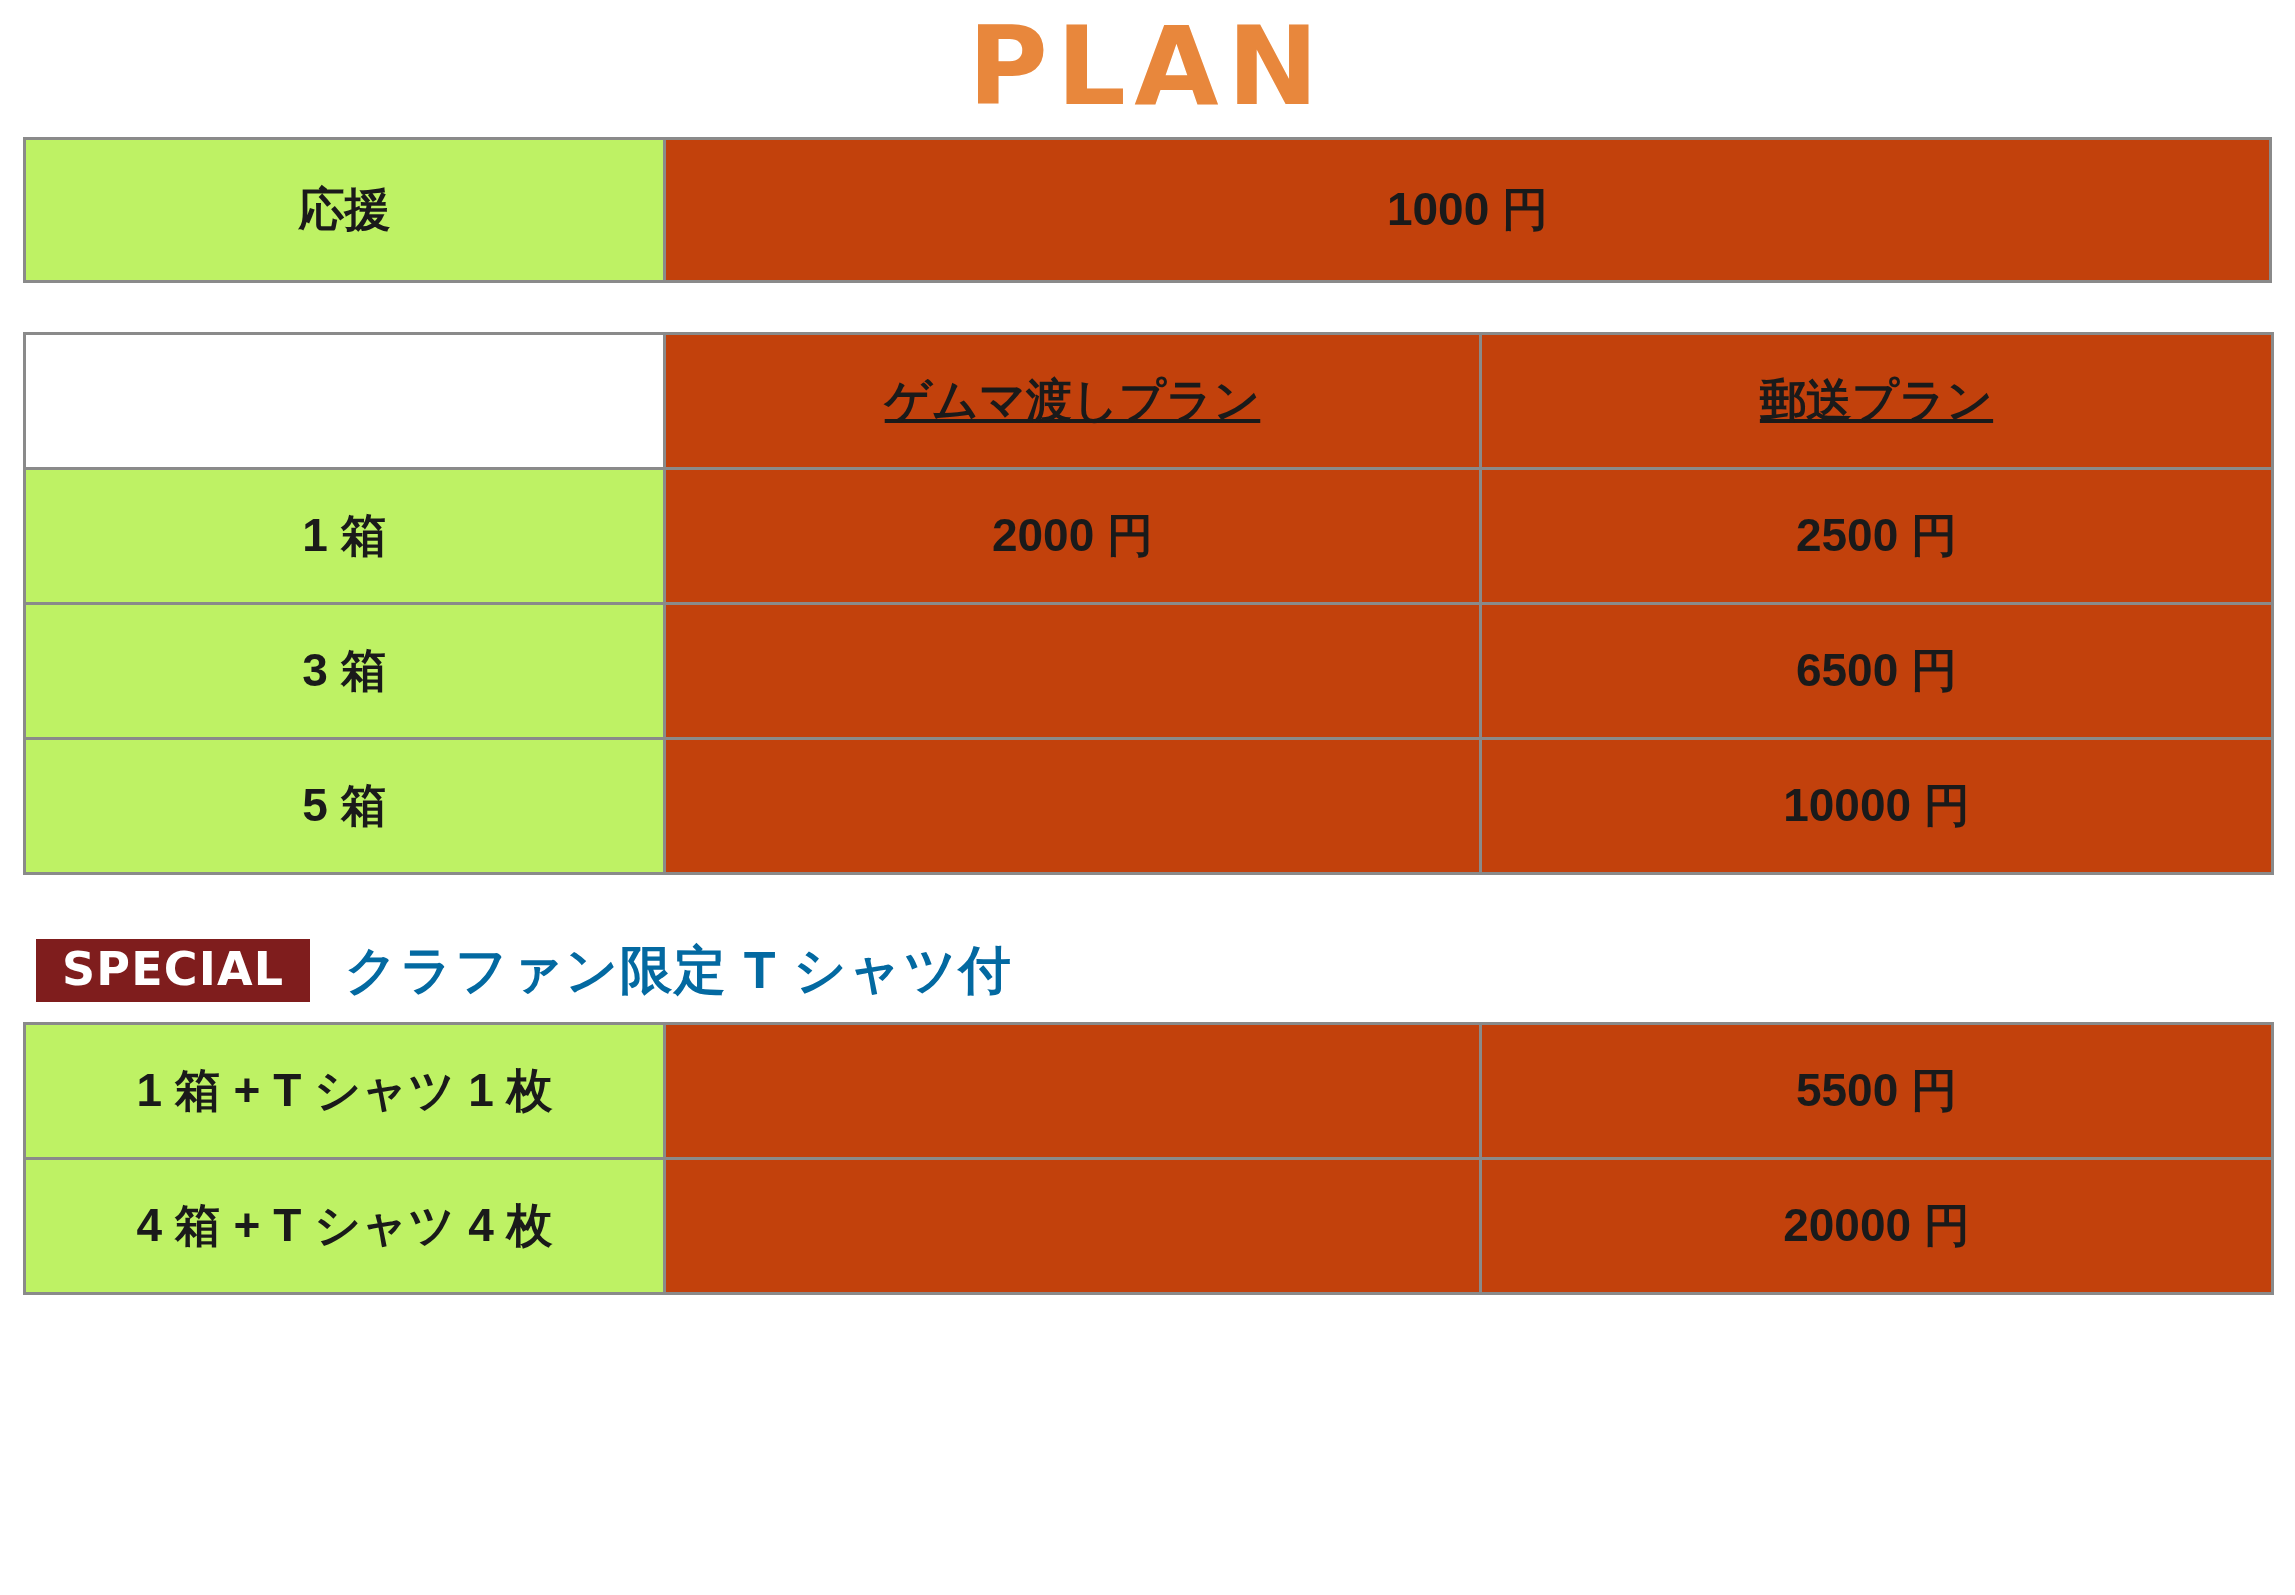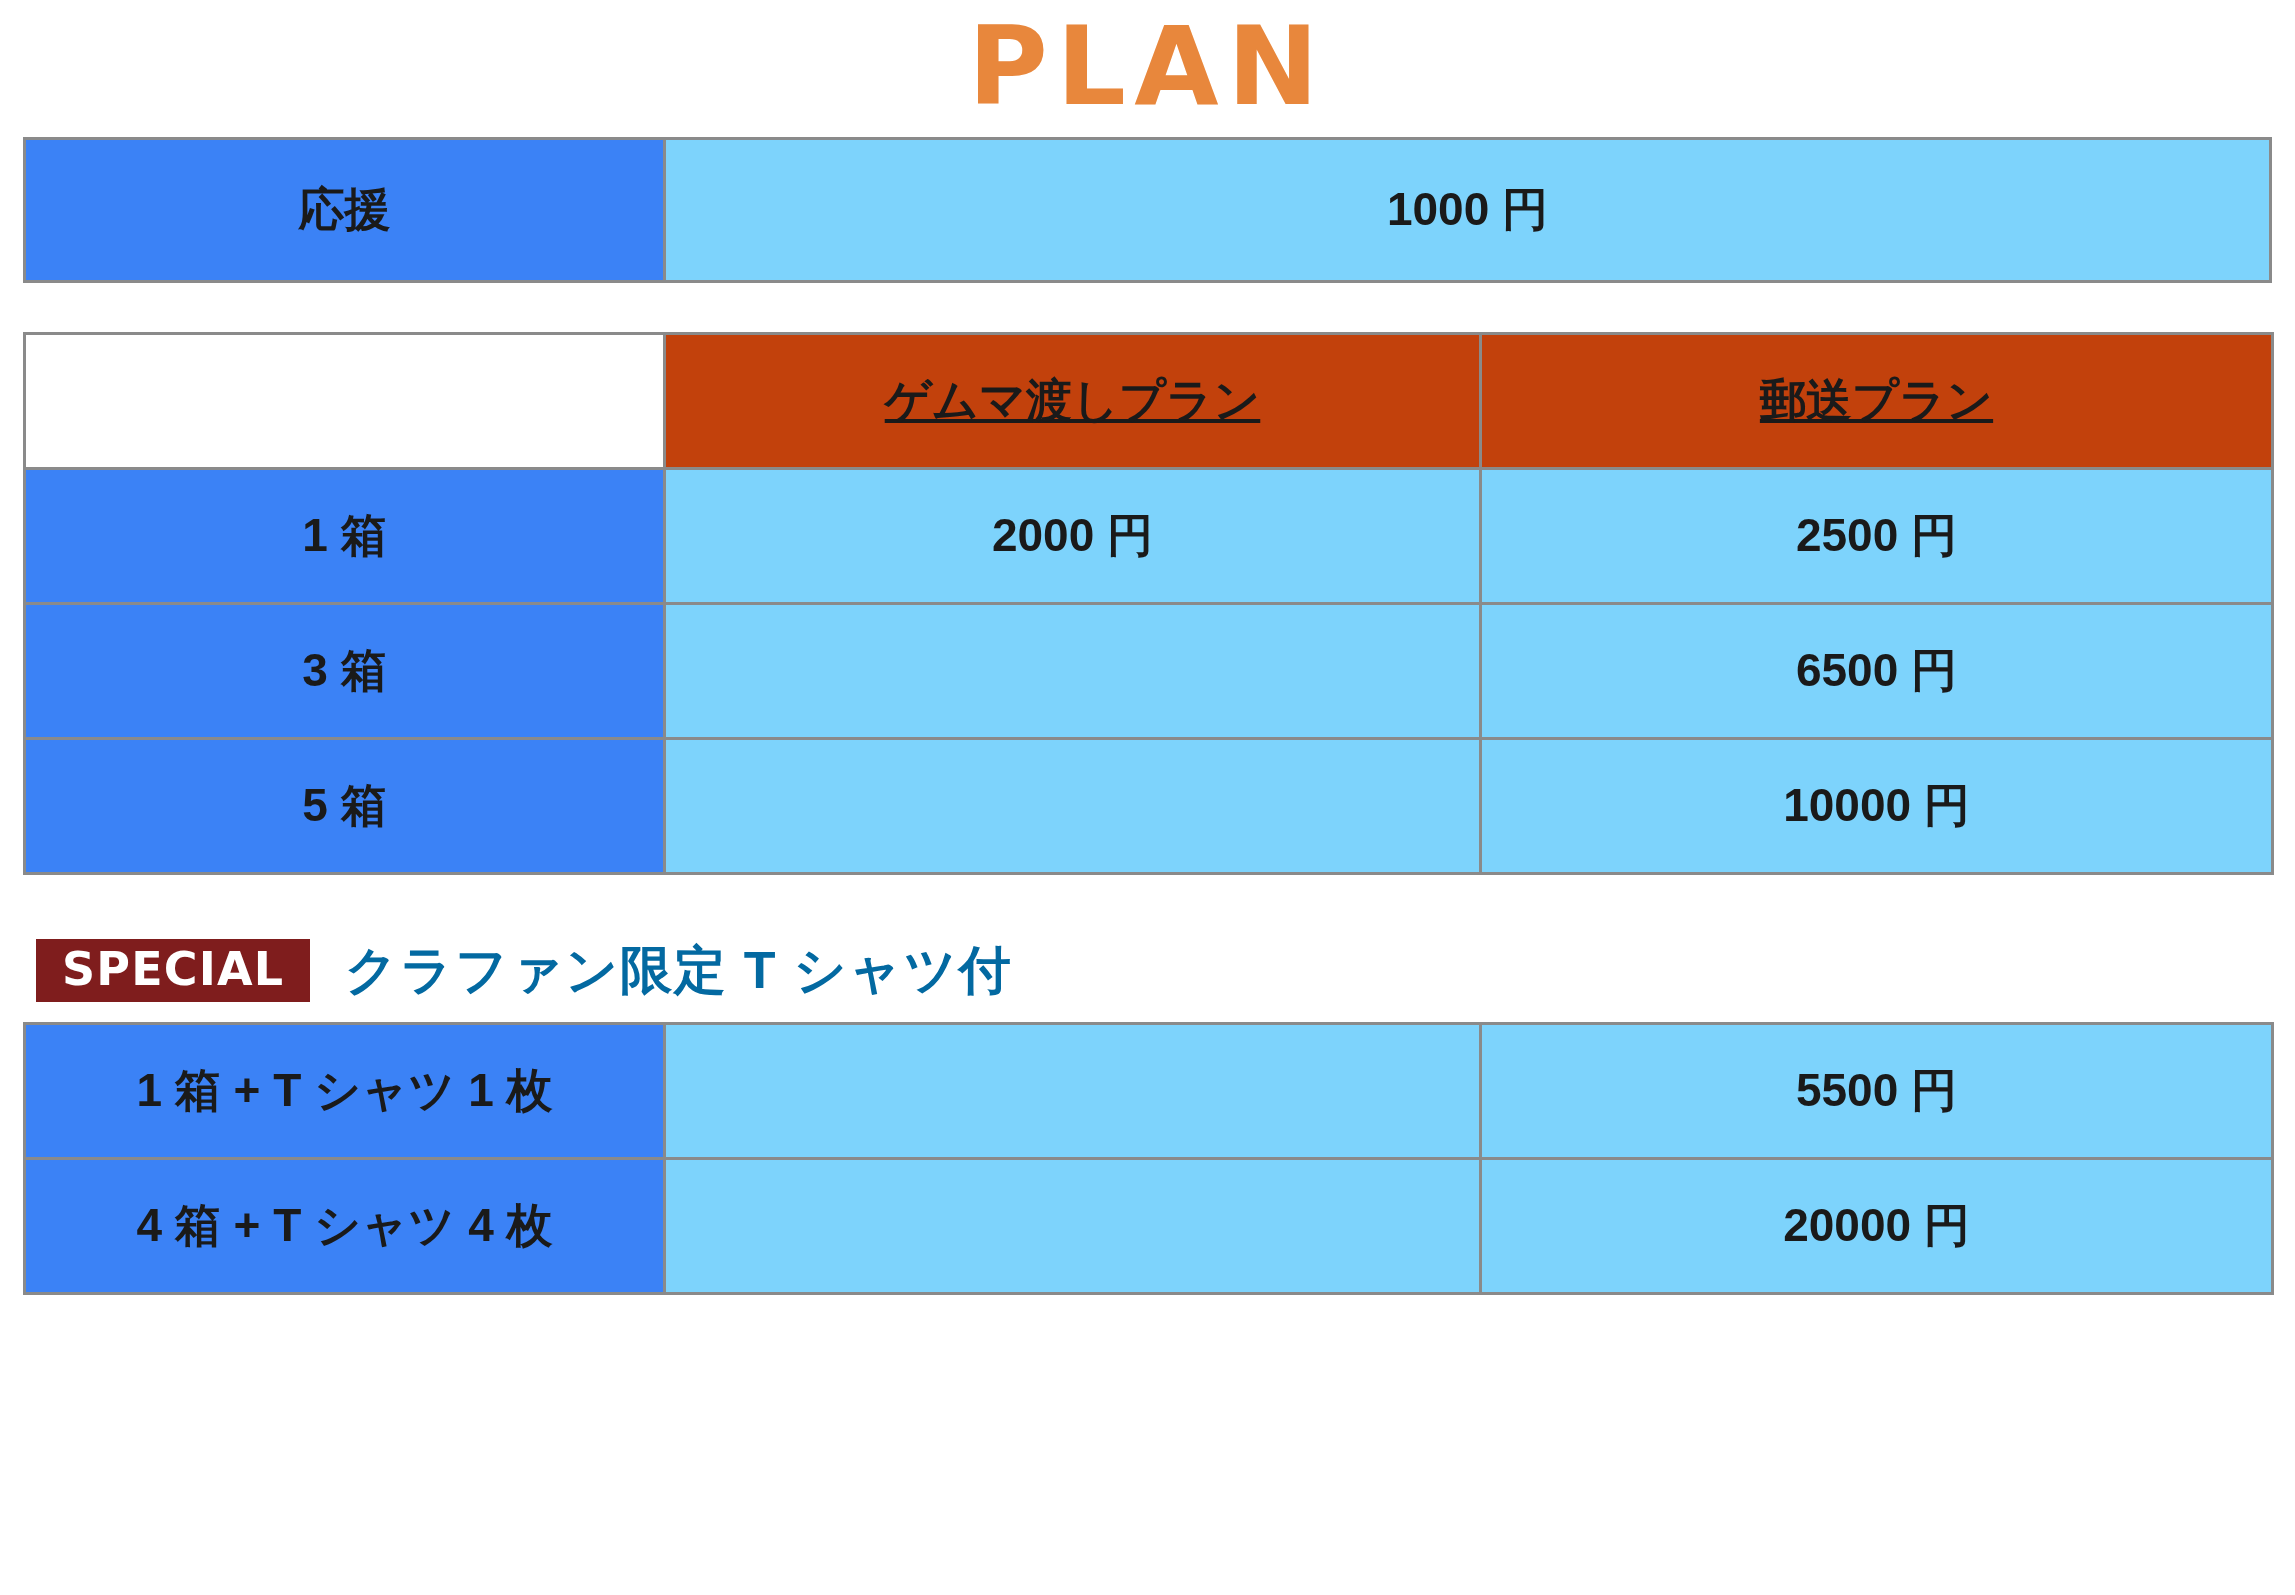--- a/index.html
+++ b/index.html
@@ -40,27 +40,27 @@
     border-collapse: collapse;
     width: 100%;
     table-layout: fixed;
   }
   td, th {
     border: 3px solid #8a8a8a;
     font-size: 46px;
     font-weight: 700;
     text-align: center;
     vertical-align: middle;
-    background: #7dd3fc;
+    background: #c2410c;
     padding: 0;
     height: 134px;
     font-family: "Liberation Sans", "DejaVu Sans", sans-serif;
   }
   .label-cell {
-    background: #3b82f6;
+    background: #bef264;
     margin-top: 12px;
   }
   .head-cell {
     background: #c2410c;
     text-decoration: underline;
   }
   .blank-cell {
     background: #ffffff;
     border-color: #8a8a8a;
   }

